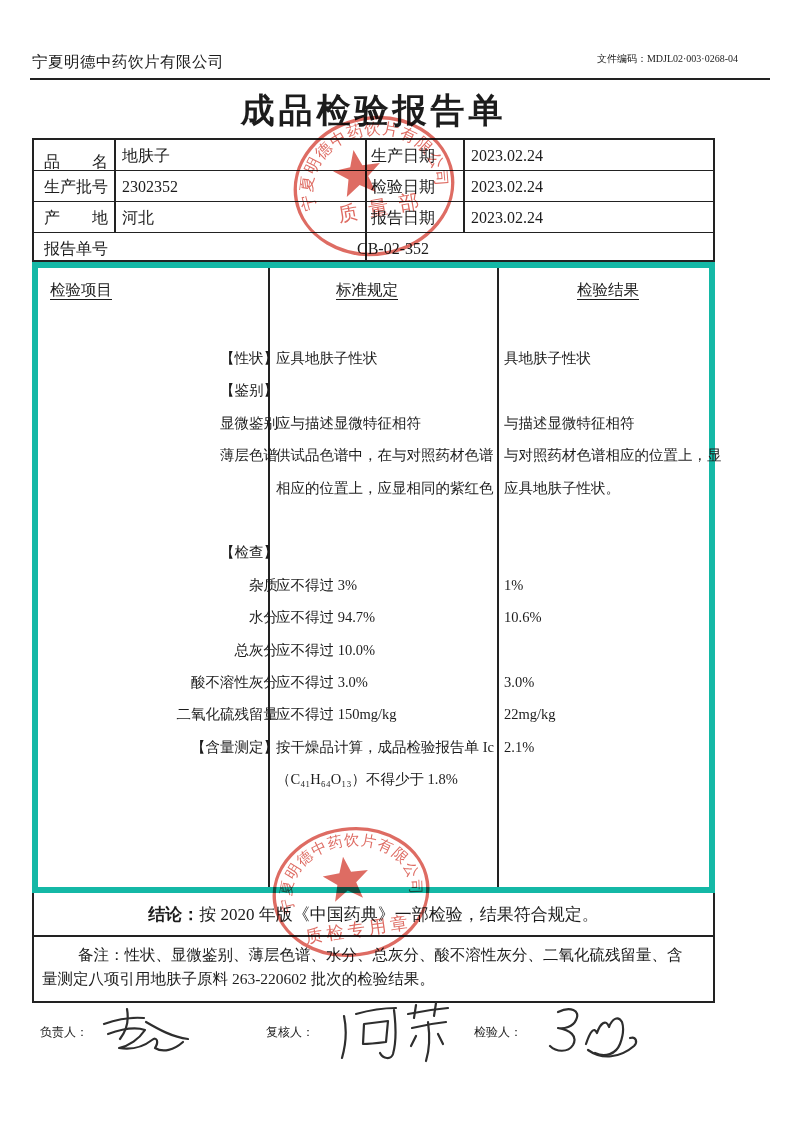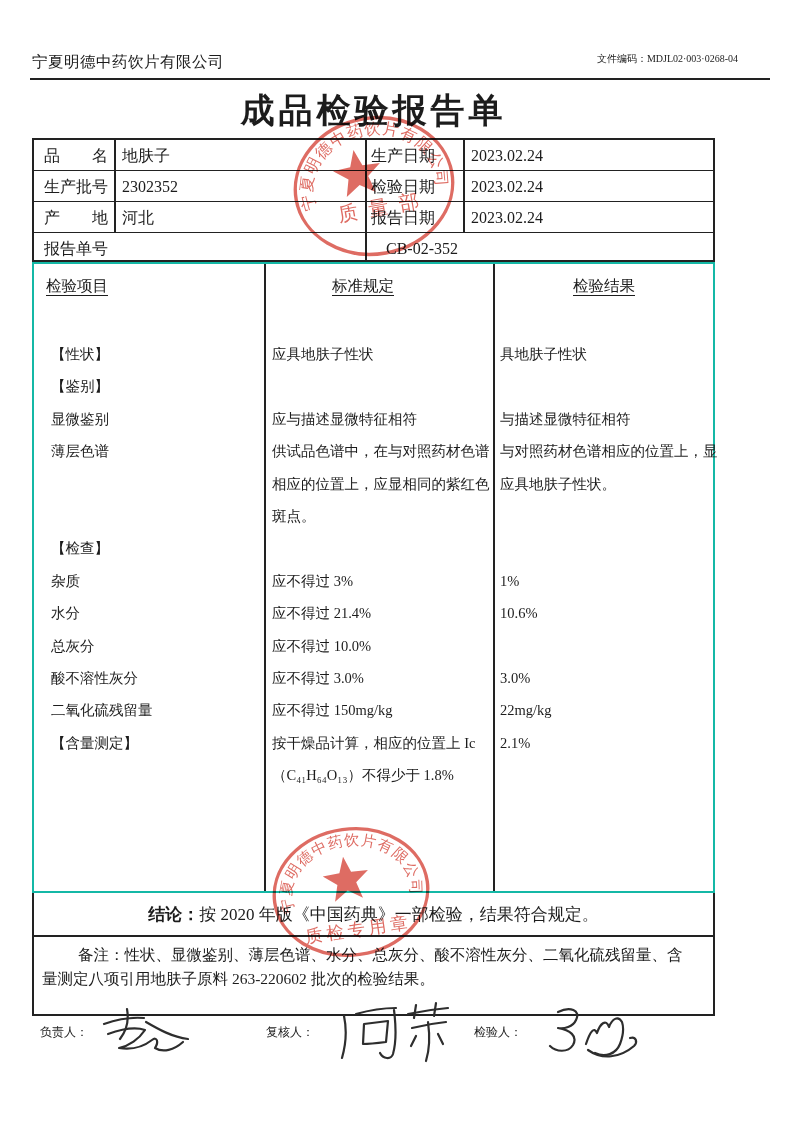--- a/index.html
+++ b/index.html
@@ -14,35 +14,35 @@
   .hdr-code{right:62px;top:52px;font-size:10px;}
   .hdr-rule{left:30px;right:30px;top:78px;height:2px;background:#222;}
   .doc-title{left:32px;top:88px;width:683px;text-align:center;
     font-size:34px;font-weight:bold;letter-spacing:4px;}
   
   .info{left:32px;top:138px;width:683px;height:124px;border:2px solid #222;box-sizing:border-box;}
   .info .hline{position:absolute;left:0;right:0;height:1.5px;background:#222;}
   .info .vline{position:absolute;width:1.5px;background:#222;}
   .info .cell{position:absolute;height:31px;line-height:31px;font-size:16px;white-space:nowrap;}
   
-  .main{left:32px;top:262px;width:683px;height:631px;border:2px solid #14b8a6;box-sizing:border-box;}
+  .main{left:32px;top:262px;width:683px;height:631px;border:6px solid #14b8a6;box-sizing:border-box;}
   .main .vline{position:absolute;top:0;bottom:0;width:1.5px;background:#222;}
   .main .th{position:absolute;top:12px;font-size:15.5px;
     text-decoration:underline;text-underline-offset:4px;white-space:nowrap;}
   .trow{position:absolute;left:0;right:0;height:32.4px;}
   .trow .cell{position:absolute;line-height:32.4px;font-size:14.5px;white-space:nowrap;}
-  .c1{left:17px;width:212px;}
+  .c1{left:28px;width:212px;text-align:right;}
   .c2{left:238px;width:216px;}
   .c3{left:466px;width:212px;}
   
   .conclusion{left:32px;top:893px;width:683px;height:44px;border:2px solid #222;border-top:none;
     box-sizing:border-box;display:flex;align-items:center;justify-content:center;
     font-size:17px;white-space:nowrap;}
   .conclusion .lab{font-weight:bold;}
-  .remarks{left:32px;top:937px;width:683px;height:79px;border:2px solid #222;border-top:none;
+  .remarks{left:32px;top:937px;width:683px;height:66px;border:2px solid #222;border-top:none;
     box-sizing:border-box;padding:6px 8px 0 8px;font-size:15.5px;line-height:24px;}
   .remarks .l1{text-indent:36px;white-space:nowrap;}
   .remarks .l2{white-space:nowrap;}
   
   .sig-label{font-size:12px;top:1024px;white-space:nowrap;}
   .sig-svg{position:absolute;}
   .sig-svg path{stroke:#2e2e2e;stroke-width:2.2;fill:none;stroke-linecap:round;stroke-linejoin:round;}
   
   .stamp{position:absolute;opacity:.8;mix-blend-mode:multiply;pointer-events:none;}
 </style>
@@ -55,37 +55,37 @@
 <div class="abs doc-title">成品检验报告单</div>
 
 <div class="abs info">
   <div class="hline" style="top:29.5px"></div>
   <div class="hline" style="top:60.5px"></div>
   <div class="hline" style="top:91.5px"></div>
   <div class="vline" style="left:80px;top:0;height:91.5px"></div>
   <div class="vline" style="left:331px;top:0;height:120px"></div>
   <div class="vline" style="left:429px;top:0;height:91.5px"></div>
 
-  <div class="cell" style="left:10px;top:0">品　　名</div>
+  <div class="cell" style="left:10px;top:6px">品　　名</div>
   <div class="cell" style="left:88px;top:0">地肤子</div>
   <div class="cell" style="left:337px;top:0">生产日期</div>
   <div class="cell" style="left:437px;top:0">2023.02.24</div>
 
   <div class="cell" style="left:10px;top:31px">生产批号</div>
   <div class="cell" style="left:88px;top:31px">2302352</div>
   <div class="cell" style="left:337px;top:31px">检验日期</div>
   <div class="cell" style="left:437px;top:31px">2023.02.24</div>
 
   <div class="cell" style="left:10px;top:62px">产　　地</div>
   <div class="cell" style="left:88px;top:62px">河北</div>
   <div class="cell" style="left:337px;top:62px">报告日期</div>
   <div class="cell" style="left:437px;top:62px">2023.02.24</div>
 
   <div class="cell" style="left:10px;top:93px">报告单号</div>
-  <div class="cell" style="left:352px;top:93px">CB-02-352</div>
+  <div class="cell" style="left:323px;top:93px">CB-02-352</div>
 </div>
 
 <div class="abs main">
   <div class="vline" style="left:230px"></div>
   <div class="vline" style="left:459px"></div>
 
   <div class="th" style="left:12px">检验项目</div>
   <div class="th" style="left:230px;width:198px;text-align:center">标准规定</div>
   <div class="th" style="left:459px;width:222px;text-align:center">检验结果</div>
 
@@ -107,57 +107,52 @@
   <div class="trow" style="top:171.2px">
       <div class="cell c1">薄层色谱</div>
       <div class="cell c2">供试品色谱中，在与对照药材色谱</div>
       <div class="cell c3">与对照药材色谱相应的位置上，显</div>
     </div>
   <div class="trow" style="top:203.6px">
       <div class="cell c1"></div>
       <div class="cell c2">相应的位置上，应显相同的紫红色</div>
       <div class="cell c3">应具地肤子性状。</div>
     </div>
-  <div class="trow" style="top:236px">
-      <div class="cell c1"></div>
-      <div class="cell c2">斑点。</div>
-      <div class="cell c3"></div>
-    </div>
   <div class="trow" style="top:268.4px">
       <div class="cell c1">【检查】</div>
       <div class="cell c2"></div>
       <div class="cell c3"></div>
     </div>
   <div class="trow" style="top:300.8px">
       <div class="cell c1">杂质</div>
       <div class="cell c2">应不得过 3%</div>
       <div class="cell c3">1%</div>
     </div>
   <div class="trow" style="top:333.2px">
       <div class="cell c1">水分</div>
-      <div class="cell c2">应不得过 21.4%</div>
+      <div class="cell c2">应不得过 94.7%</div>
       <div class="cell c3">10.6%</div>
     </div>
   <div class="trow" style="top:365.6px">
       <div class="cell c1">总灰分</div>
       <div class="cell c2">应不得过 10.0%</div>
     </div>
   <div class="trow" style="top:398px">
       <div class="cell c1">酸不溶性灰分</div>
       <div class="cell c2">应不得过 3.0%</div>
       <div class="cell c3">3.0%</div>
     </div>
   <div class="trow" style="top:430.4px">
       <div class="cell c1">二氧化硫残留量</div>
       <div class="cell c2">应不得过 150mg/kg</div>
       <div class="cell c3">22mg/kg</div>
     </div>
   <div class="trow" style="top:462.8px">
       <div class="cell c1">【含量测定】</div>
-      <div class="cell c2">按干燥品计算，相应的位置上 Ic</div>
+      <div class="cell c2">按干燥品计算，成品检验报告单 Ic</div>
       <div class="cell c3">2.1%</div>
     </div>
   <div class="trow" style="top:495.2px">
       <div class="cell c1"></div>
       <div class="cell c2">（C₄₁H₆₄O₁₃）不得少于 1.8%</div>
       <div class="cell c3"></div>
     </div>
 </div>
 
 <div class="abs conclusion">

